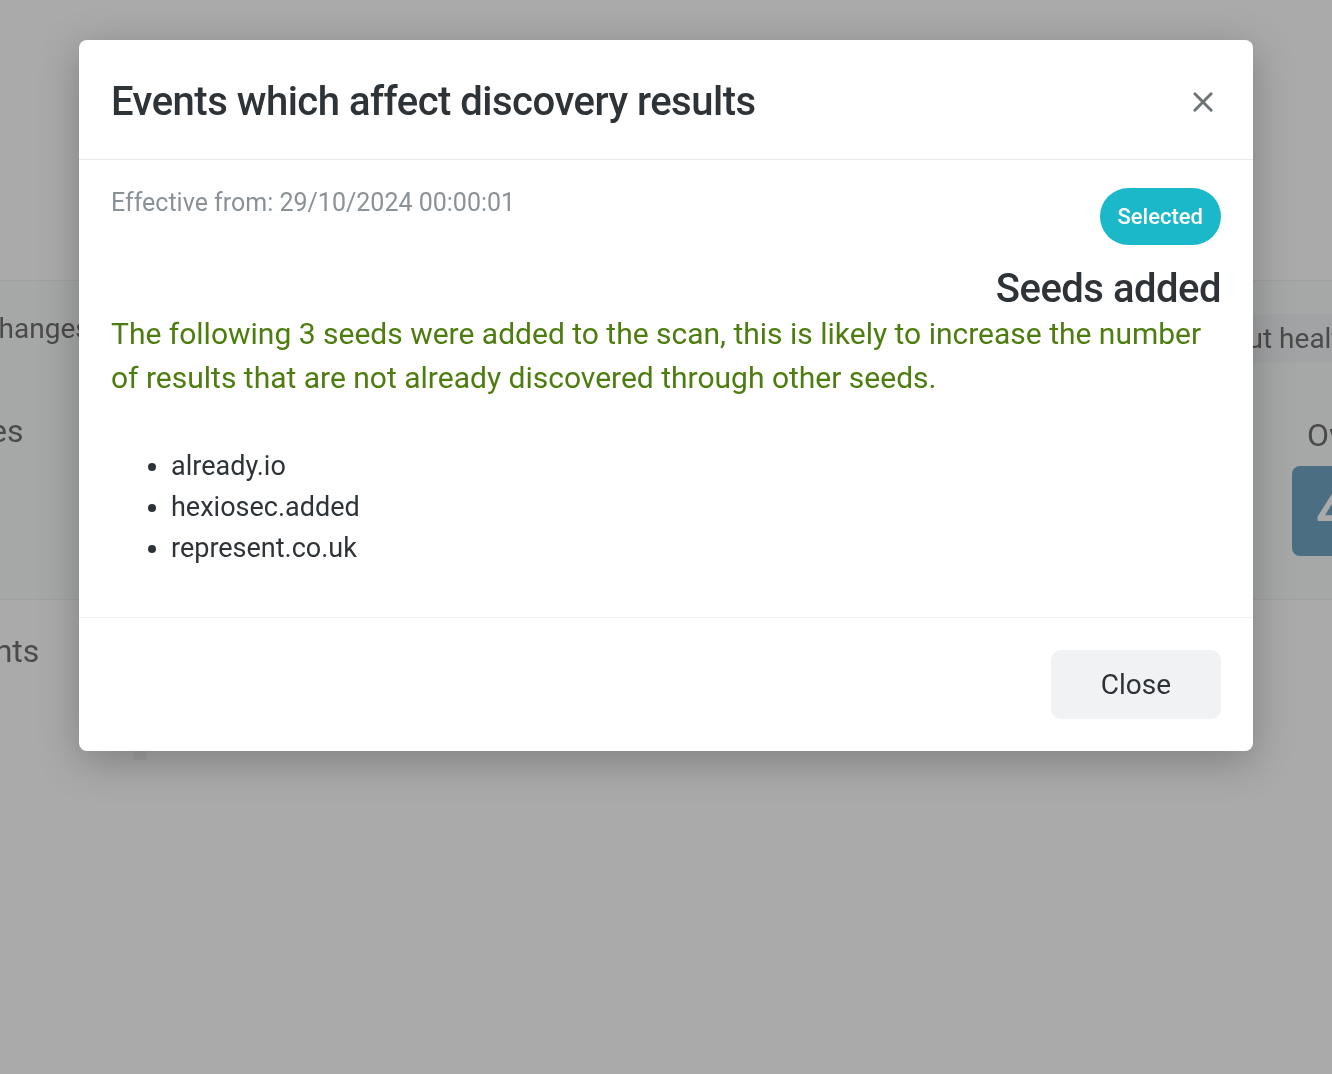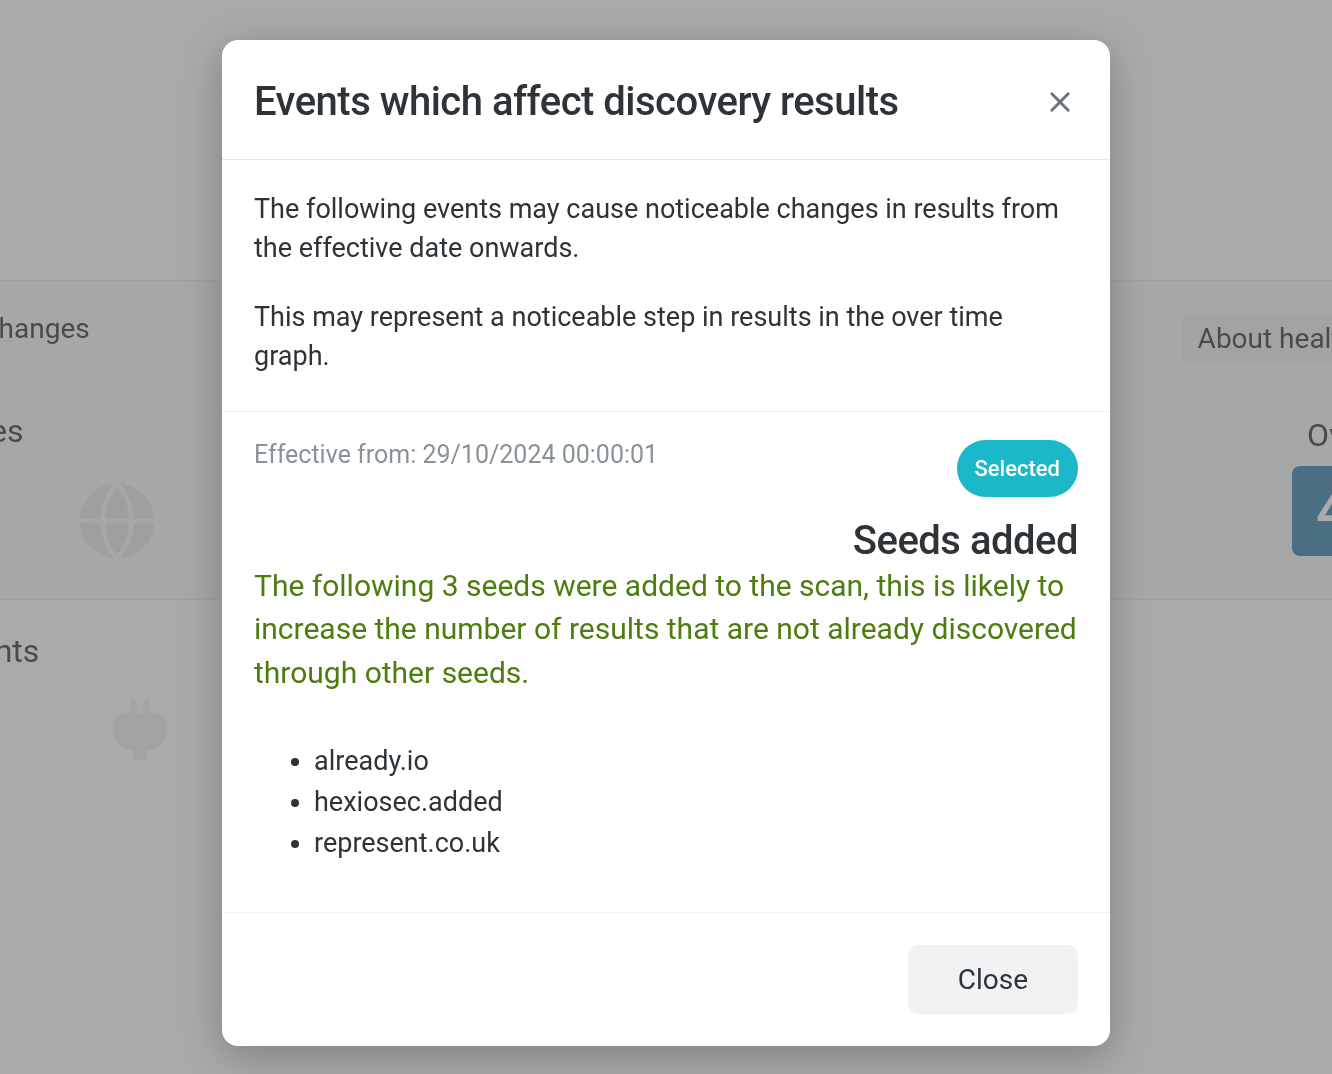--- a/index.html
+++ b/index.html
@@ -121,23 +121,23 @@
       position: absolute;
       inset: 0;
       background: rgba(100, 100, 100, 0.55);
       display: flex;
       justify-content: center;
       align-items: flex-start;
       padding-top: 40px;
     }
     
     .modal {
-      width: 888px;
+      width: 1174px;
       background: #fff;
-      border-radius: 16px;
+      border-radius: 8px;
       box-shadow: 0 10px 40px rgba(0,0,0,0.25);
       overflow: hidden;
       display: flex;
       flex-direction: column;
     }
     
     .modal-header {
       display: flex;
       justify-content: space-between;
       align-items: center;
@@ -293,24 +293,20 @@
     <div class="modal-header">
       <h1 class="modal-title">Events which affect discovery results</h1>
       <button class="close-x">
         <svg viewBox="0 0 24 24" fill="none" stroke="currentColor" stroke-width="2.5" stroke-linecap="round">
           <line x1="5" y1="5" x2="19" y2="19"></line>
           <line x1="19" y1="5" x2="5" y2="19"></line>
         </svg>
       </button>
     </div>
 
-    <div class="modal-intro">
-      <p class="intro-p">The following events may cause noticeable changes in results from the effective date onwards.</p>
-      <p class="intro-p">This may represent a noticeable step in results in the over time graph.</p>
-    </div>
 
     <div class="event-block">
       <div class="event-meta">
         <div class="effective-from">
           <span>Effective from: </span><span>29/10/2024 00:00:01</span>
         </div>
         <div class="selected-badge">Selected</div>
       </div>
 
       <h2 class="event-heading">Seeds added</h2>

